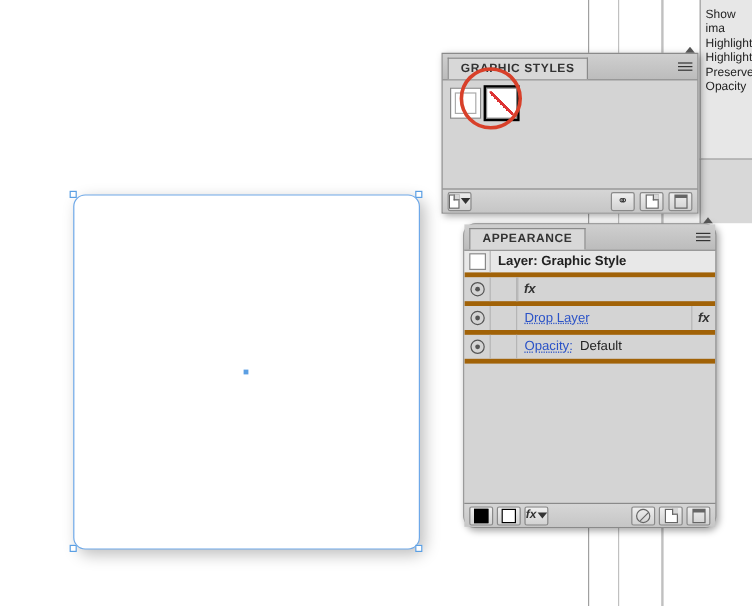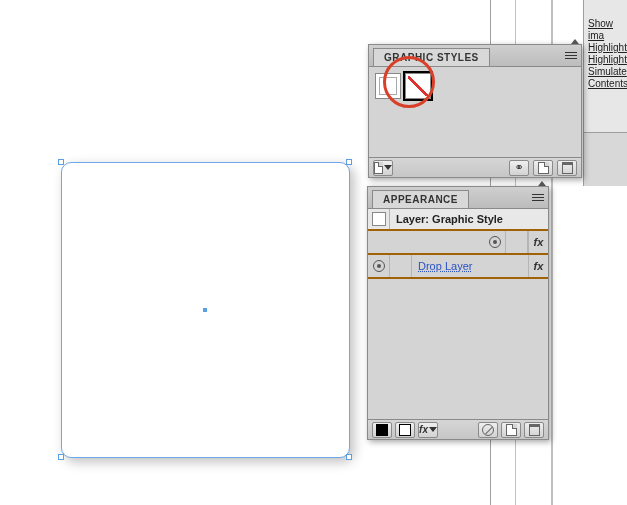--- a/index.html
+++ b/index.html
@@ -18,21 +18,21 @@
   .handle { position: absolute; width: 6px; height: 6px; background: #fff; border: 1px solid #5b9fe3; }
   .h-tl { left: 58px; top: 159px; }
   .h-tr { left: 346px; top: 159px; }
   .h-bl { left: 58px; top: 454px; }
   .h-br { left: 346px; top: 454px; }
   .h-c  { left: 203px; top: 308px; width:4px;height:4px; background:#5b9fe3; border:none; }
 
   .right-col {
     position: absolute; right: 0; top: 0; width: 44px; height: 132px;
     background: #e7e7e7; border-left: 1px solid #9e9e9e;
-    font-size: 10px; color: #222; padding: 18px 2px 2px 4px; line-height: 12px; overflow: hidden; text-decoration: underline;
+    font-size: 10px; color: #222; padding: 7px 2px 2px 4px; line-height: 12px; overflow: hidden;
   }
   .right-col2 {
     position: absolute; right: 0; top: 132px; width: 44px; height: 54px;
     background: #d8d8d8; border-left:1px solid #9e9e9e; border-top:1px solid #9e9e9e;
   }
 
   
   .panel {
     position: absolute; background: #d6d6d6; border: 1px solid #8a8a8a;
     box-shadow: 2px 2px 6px rgba(0,0,0,.35);
@@ -68,24 +68,24 @@
     background: linear-gradient(#d6d6d6,#c6c6c6); padding:0 4px; gap:4px;}
   .foot-spacer { flex:1; }
   .ico-btn { width:20px; height:16px; border:1px solid #8a8a8a;
     background: linear-gradient(#efefef,#d2d2d2); display:flex; align-items:center; justify-content:center;
     font-size:10px; color:#333; cursor:pointer; border-radius:2px;}
 
   .red-circle { position:absolute; left: 383px; top: 56px; width: 52px; height: 52px;
     border: 3px solid #d8402a; border-radius: 50%; pointer-events:none; z-index:50;}
 
   
-  .ap-panel { left: 367px; top: 186px; width: 182px; height: 254px; }
+  .ap-panel { left: 386px; top: 186px; width: 211px; height: 254px; border-radius: 10px; }
   .ap-body { background:#d4d4d4; height: 210px; overflow:hidden;}
-  .ap-row { display:flex; align-items:center; height:24px; border-bottom:2px solid #a16207;
-    font-size:11px; color:#222;justify-content:flex-end; }
+  .ap-row { display:flex; align-items:center; height:24px; border-bottom:4px solid #a16207;
+    font-size:11px; color:#222; }
   .ap-row.head { background:#e8e8e8; font-weight:bold; height:22px;}
   .eye-col { width:22px; display:flex; align-items:center; justify-content:center;
     border-right:1px solid #b5b5b5; height:100%;}
   .thumb-col { width:22px; display:flex; align-items:center; justify-content:center;
     border-right:1px solid #b5b5b5; height:100%;}
   .thumb { width:14px;height:14px; background:#fff;border:1px solid #888;}
   .label-col { flex:1; padding:0 6px; display:flex; align-items:center; gap:6px;}
   .fx-col { width:20px; font-style:italic; font-weight:bold; color:#333; font-size:11px;
     display:flex;align-items:center;justify-content:center; border-left:1px solid #b5b5b5; height:100%;}
   .link { color:#2a52c7; text-decoration: underline dotted; cursor:pointer;}
@@ -120,22 +120,22 @@
   <div class="handle h-tr"></div>
   <div class="handle h-bl"></div>
   <div class="handle h-br"></div>
   <div class="handle h-c"></div>
 </div>
 
 <div class="right-col">
   <div>Show ima</div>
   <div>Highlight</div>
   <div>Highlight</div>
-  <div>Simulate</div>
-  <div>Contents</div>
+  <div>Preserve</div>
+  <div>Opacity</div>
 </div>
 <div class="right-col2"></div>
 
 <div class="red-circle"></div>
 
 <div class="panel gs-panel">
   <div class="panel-collapse"></div>
   <div class="panel-tabbar">
     <div class="panel-tab">GRAPHIC STYLES</div>
     <div class="panel-menu">
@@ -202,20 +202,30 @@
       <div class="eye-col">
           <div class="eye"></div>
         </div>
       <div class="thumb-col"></div>
       <div class="label-col">
           <span class="link">Drop Layer</span>
         </div>
       <div class="fx-col">fx</div>
     </div>
 
+    <div class="ap-row">
+      <div class="eye-col">
+          <div class="eye"></div>
+        </div>
+      <div class="thumb-col"></div>
+      <div class="label-col">
+        <span class="link">Opacity:</span>
+        <span>Default</span>
+      </div>
+    </div>
 
   </div>
   <div class="ap-foot">
     <div class="ico-btn">
         <div class="sq-filled"></div>
       </div>
     <div class="ico-btn">
         <div class="sq-outline"></div>
       </div>
     <div class="ico-btn">

